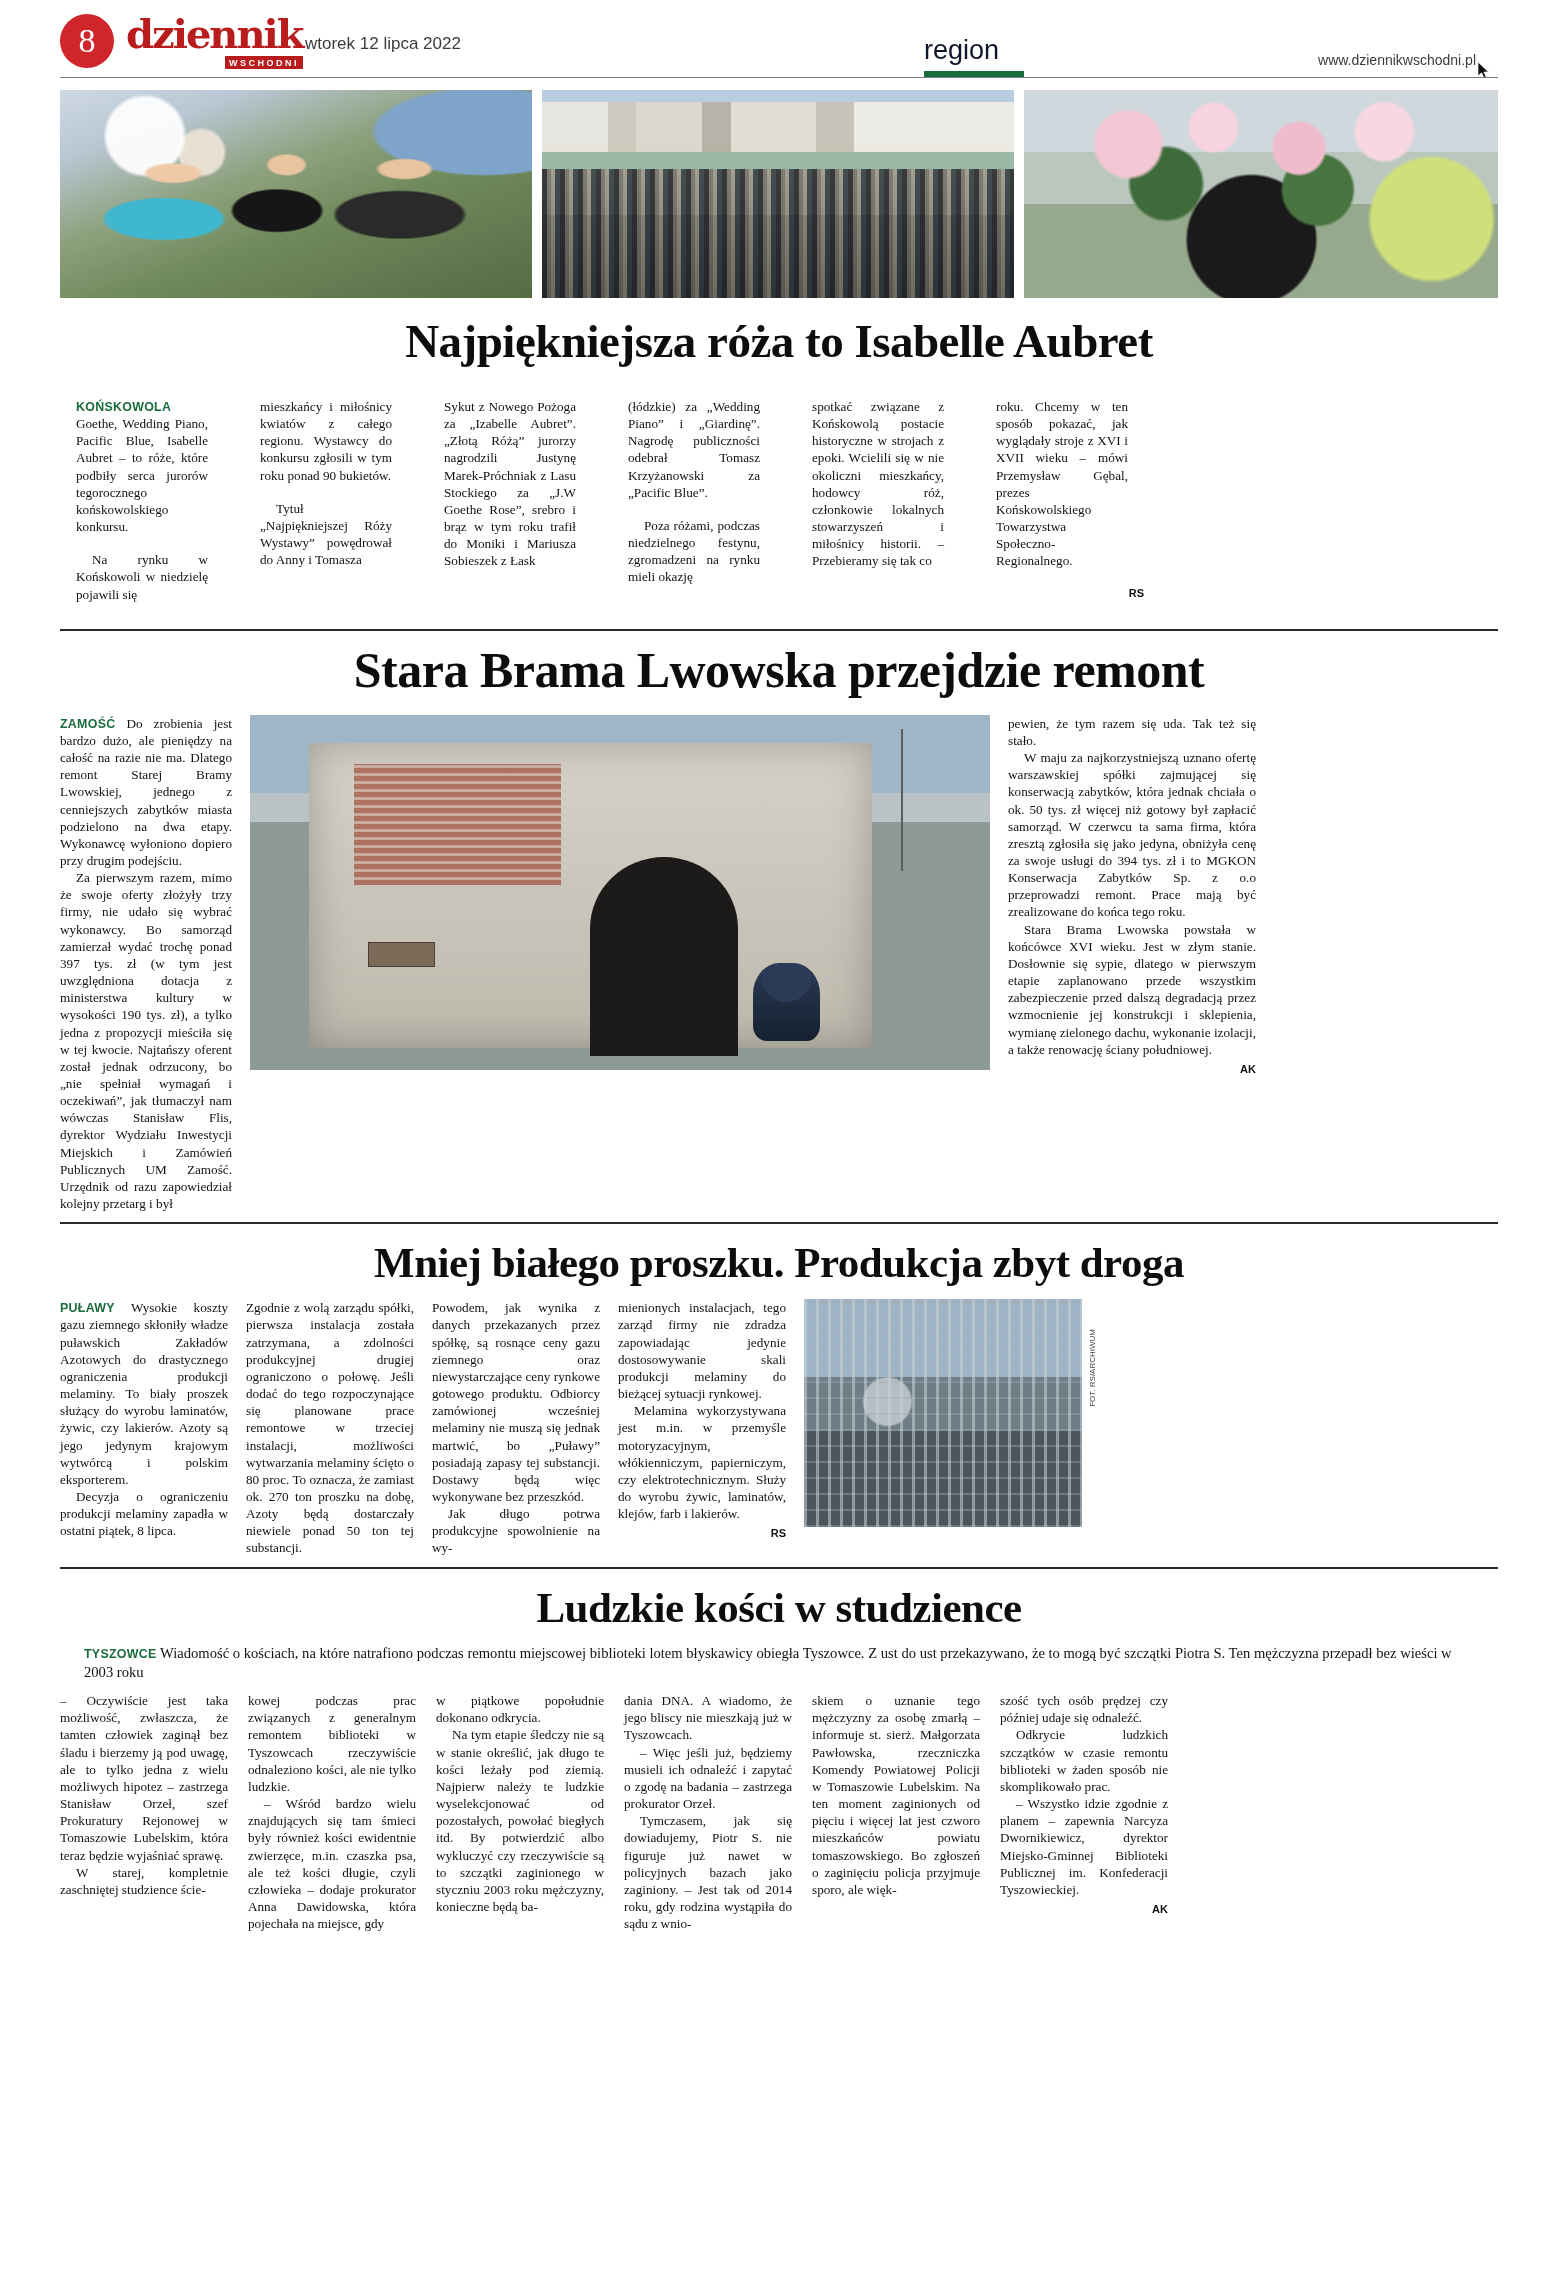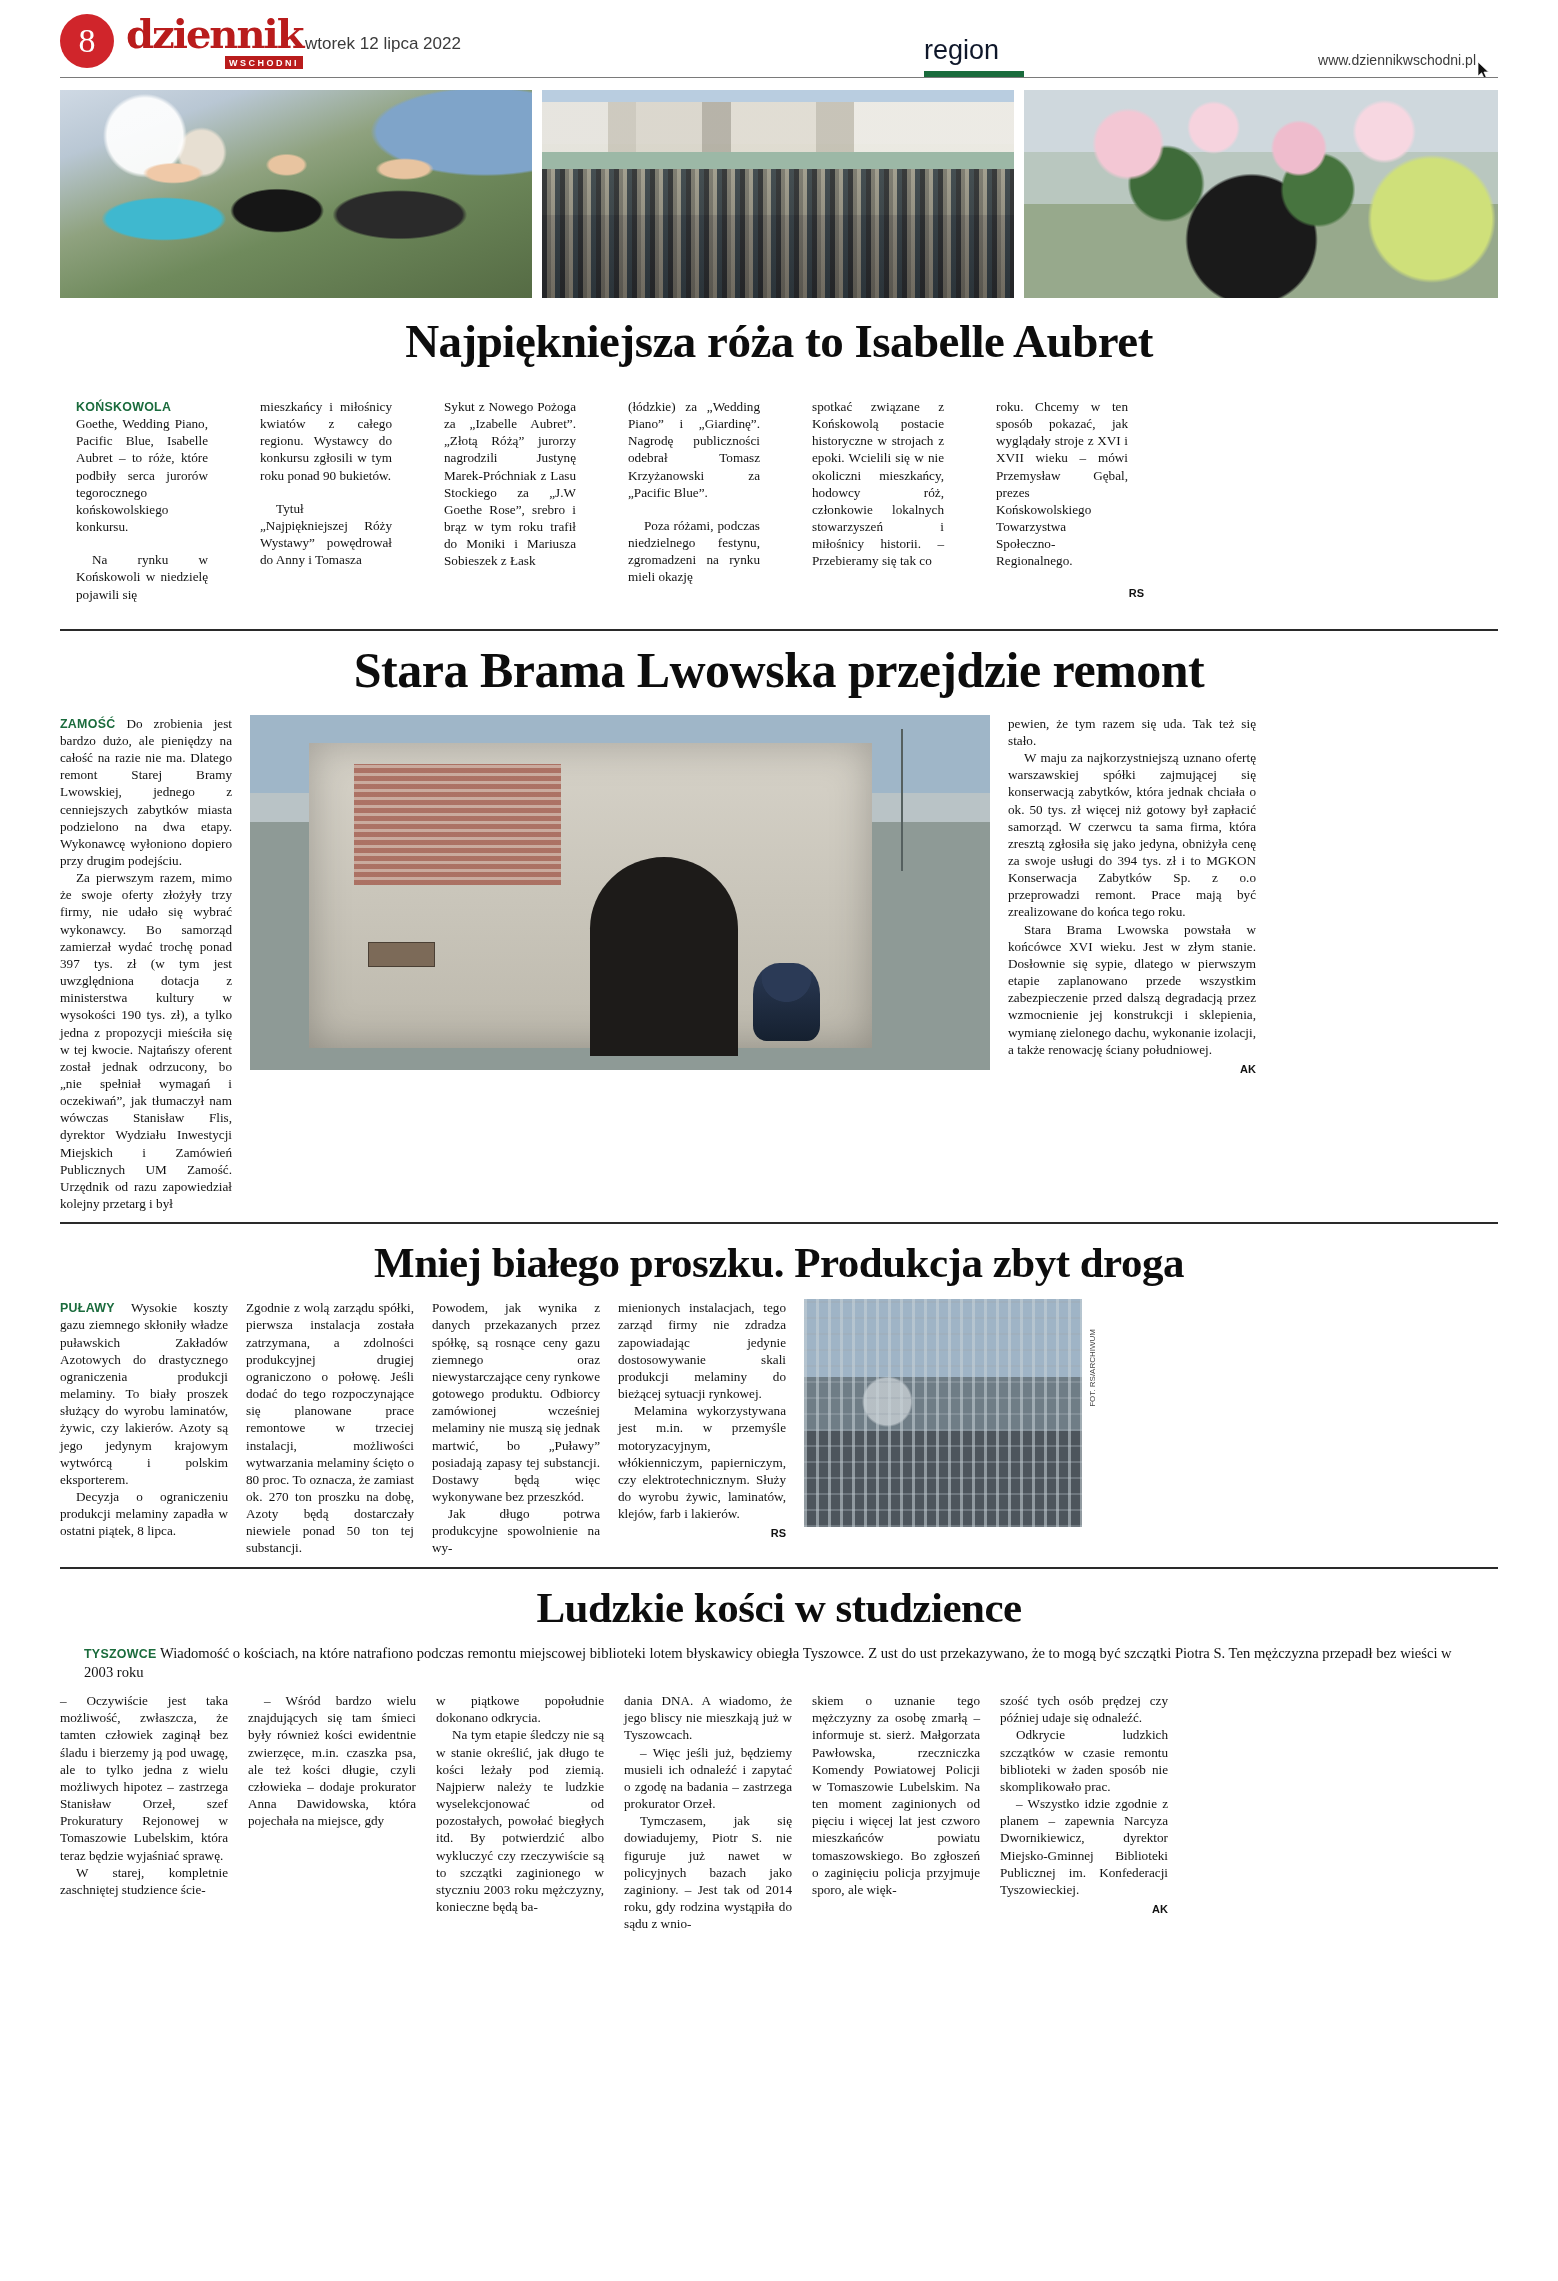--- a/index.html
+++ b/index.html
@@ -362,20 +362,21 @@
     <span class="dateline">TYSZOWCE</span>
     <span>Wiadomość o kościach, na które natrafiono podczas remontu miejscowej biblioteki lotem błyskawicy obiegła Tyszowce. Z ust do ust przekazywano, że to mogą być szczątki Piotra S. Ten mężczyzna przepadł bez wieści w 2003 roku</span>
   </div>
 
   <div class="cols a4">
     <div class="col">
       <p class="noind" style="text-indent:0;">– Oczywiście jest taka możliwość, zwłaszcza, że tamten człowiek zaginął bez śladu i bierzemy ją pod uwagę, ale to tylko jedna z wielu możliwych hipotez – zastrzega Stanisław Orzeł, szef Prokuratury Rejonowej w Tomaszowie Lubelskim, która teraz będzie wyjaśniać sprawę.</p>
       <p>W starej, kompletnie zaschniętej studzience ście-</p>
     </div>
     <div class="col">
+      <p class="noind" style="text-indent:0;">kowej podczas prac związanych z generalnym remontem biblioteki w Tyszowcach rzeczywiście odnaleziono kości, ale nie tylko ludzkie.</p>
       <p>– Wśród bardzo wielu znajdujących się tam śmieci były również kości ewidentnie zwierzęce, m.in. czaszka psa, ale też kości długie, czyli człowieka – dodaje prokurator Anna Dawidowska, która pojechała na miejsce, gdy</p>
     </div>
     <div class="col">
       <p class="noind" style="text-indent:0;">w piątkowe popołudnie dokonano odkrycia.</p>
       <p>Na tym etapie śledczy nie są w stanie określić, jak długo te kości leżały pod ziemią. Najpierw należy te ludzkie wyselekcjonować od pozostałych, powołać biegłych itd. By potwierdzić albo wykluczyć czy rzeczywiście są to szczątki zaginionego w styczniu 2003 roku mężczyzny, konieczne będą ba-</p>
     </div>
     <div class="col">
       <p class="noind" style="text-indent:0;">dania DNA. A wiadomo, że jego bliscy nie mieszkają już w Tyszowcach.</p>
       <p>– Więc jeśli już, będziemy musieli ich odnaleźć i zapytać o zgodę na badania – zastrzega prokurator Orzeł.</p>
       <p>Tymczasem, jak się dowiadujemy, Piotr S. nie figuruje już nawet w policyjnych bazach jako zaginiony. – Jest tak od 2014 roku, gdy rodzina wystąpiła do sądu z wnio-</p>

